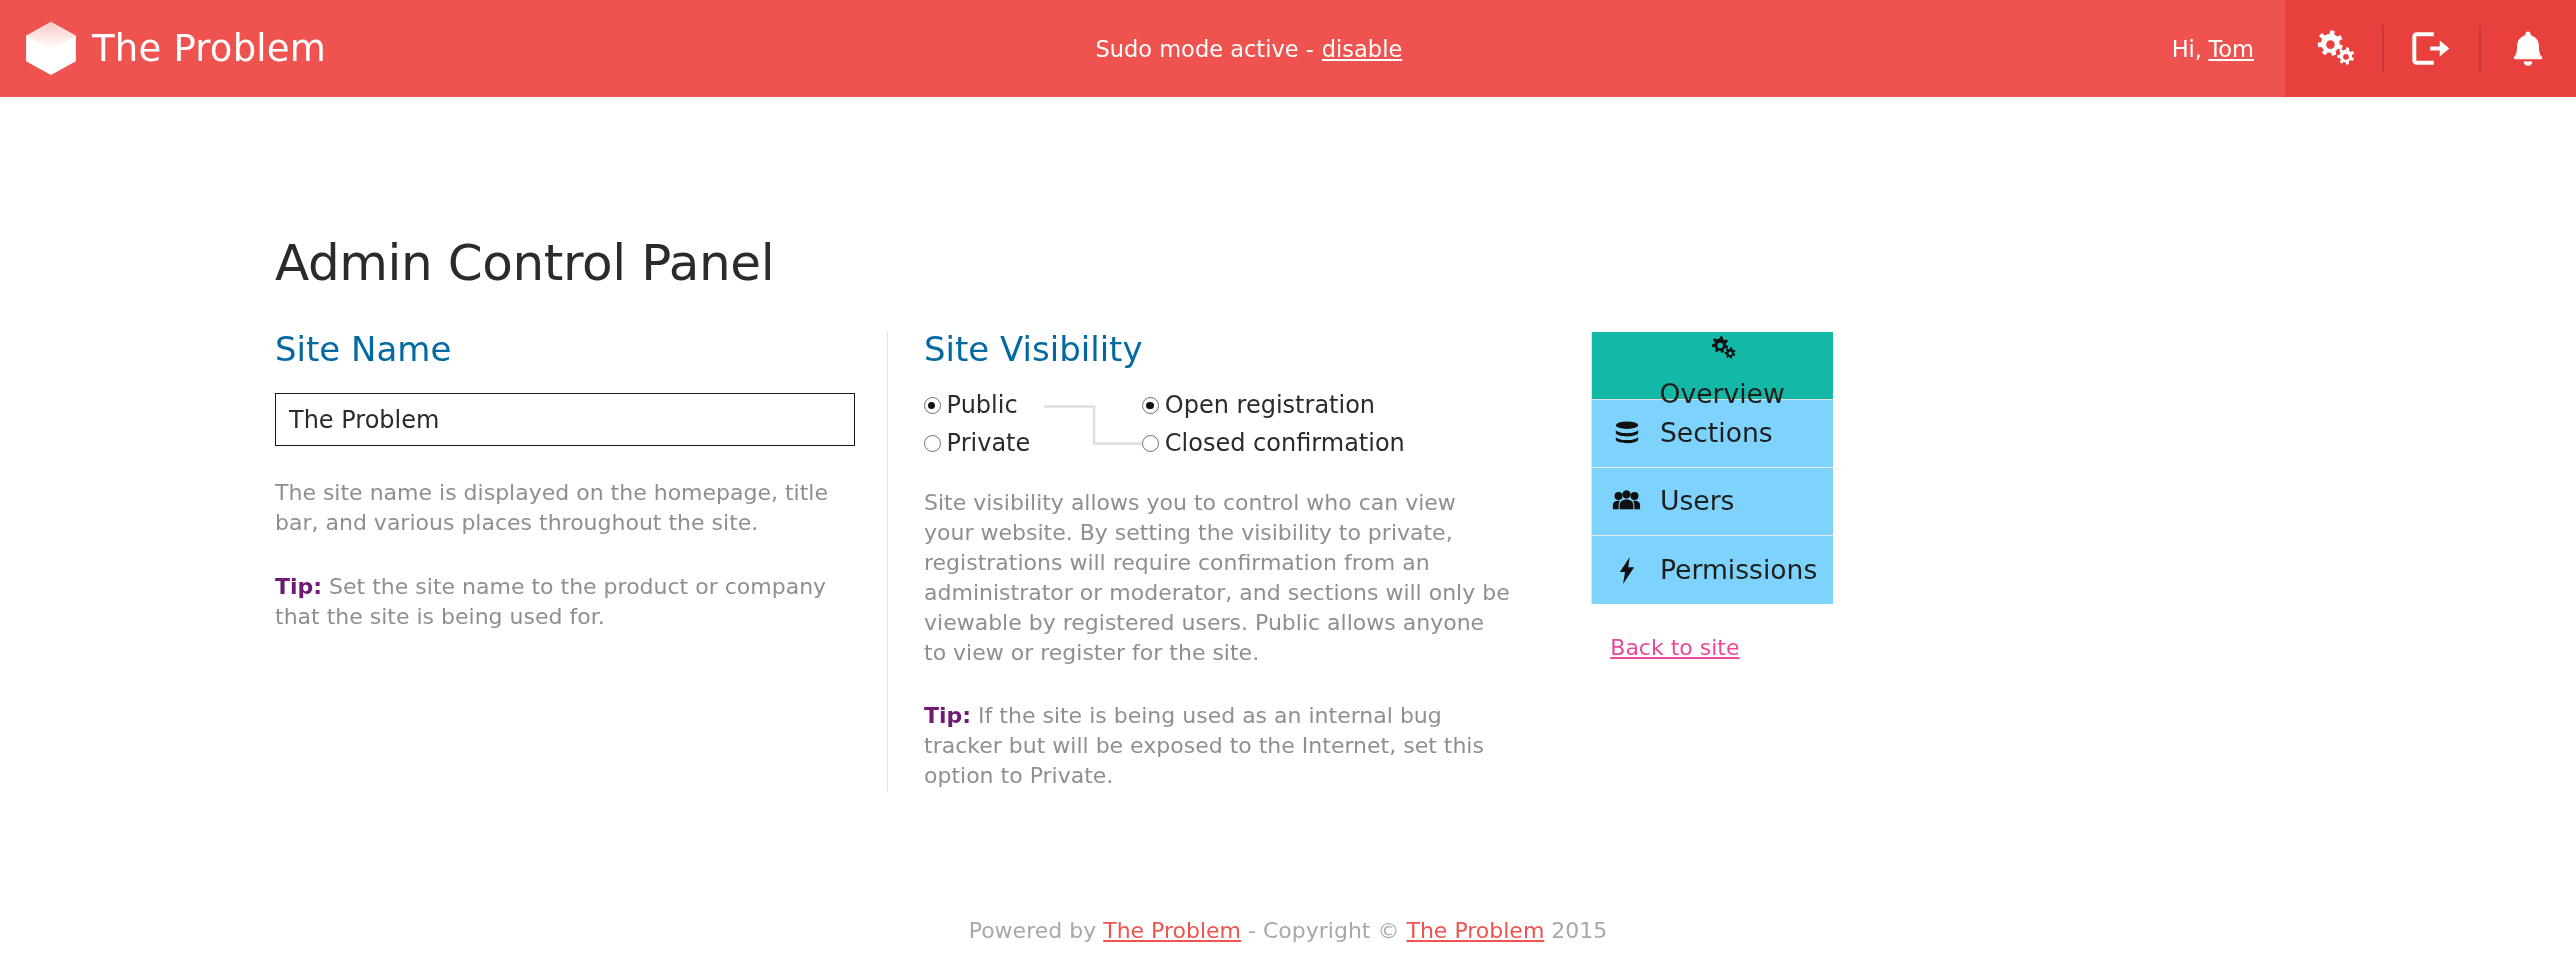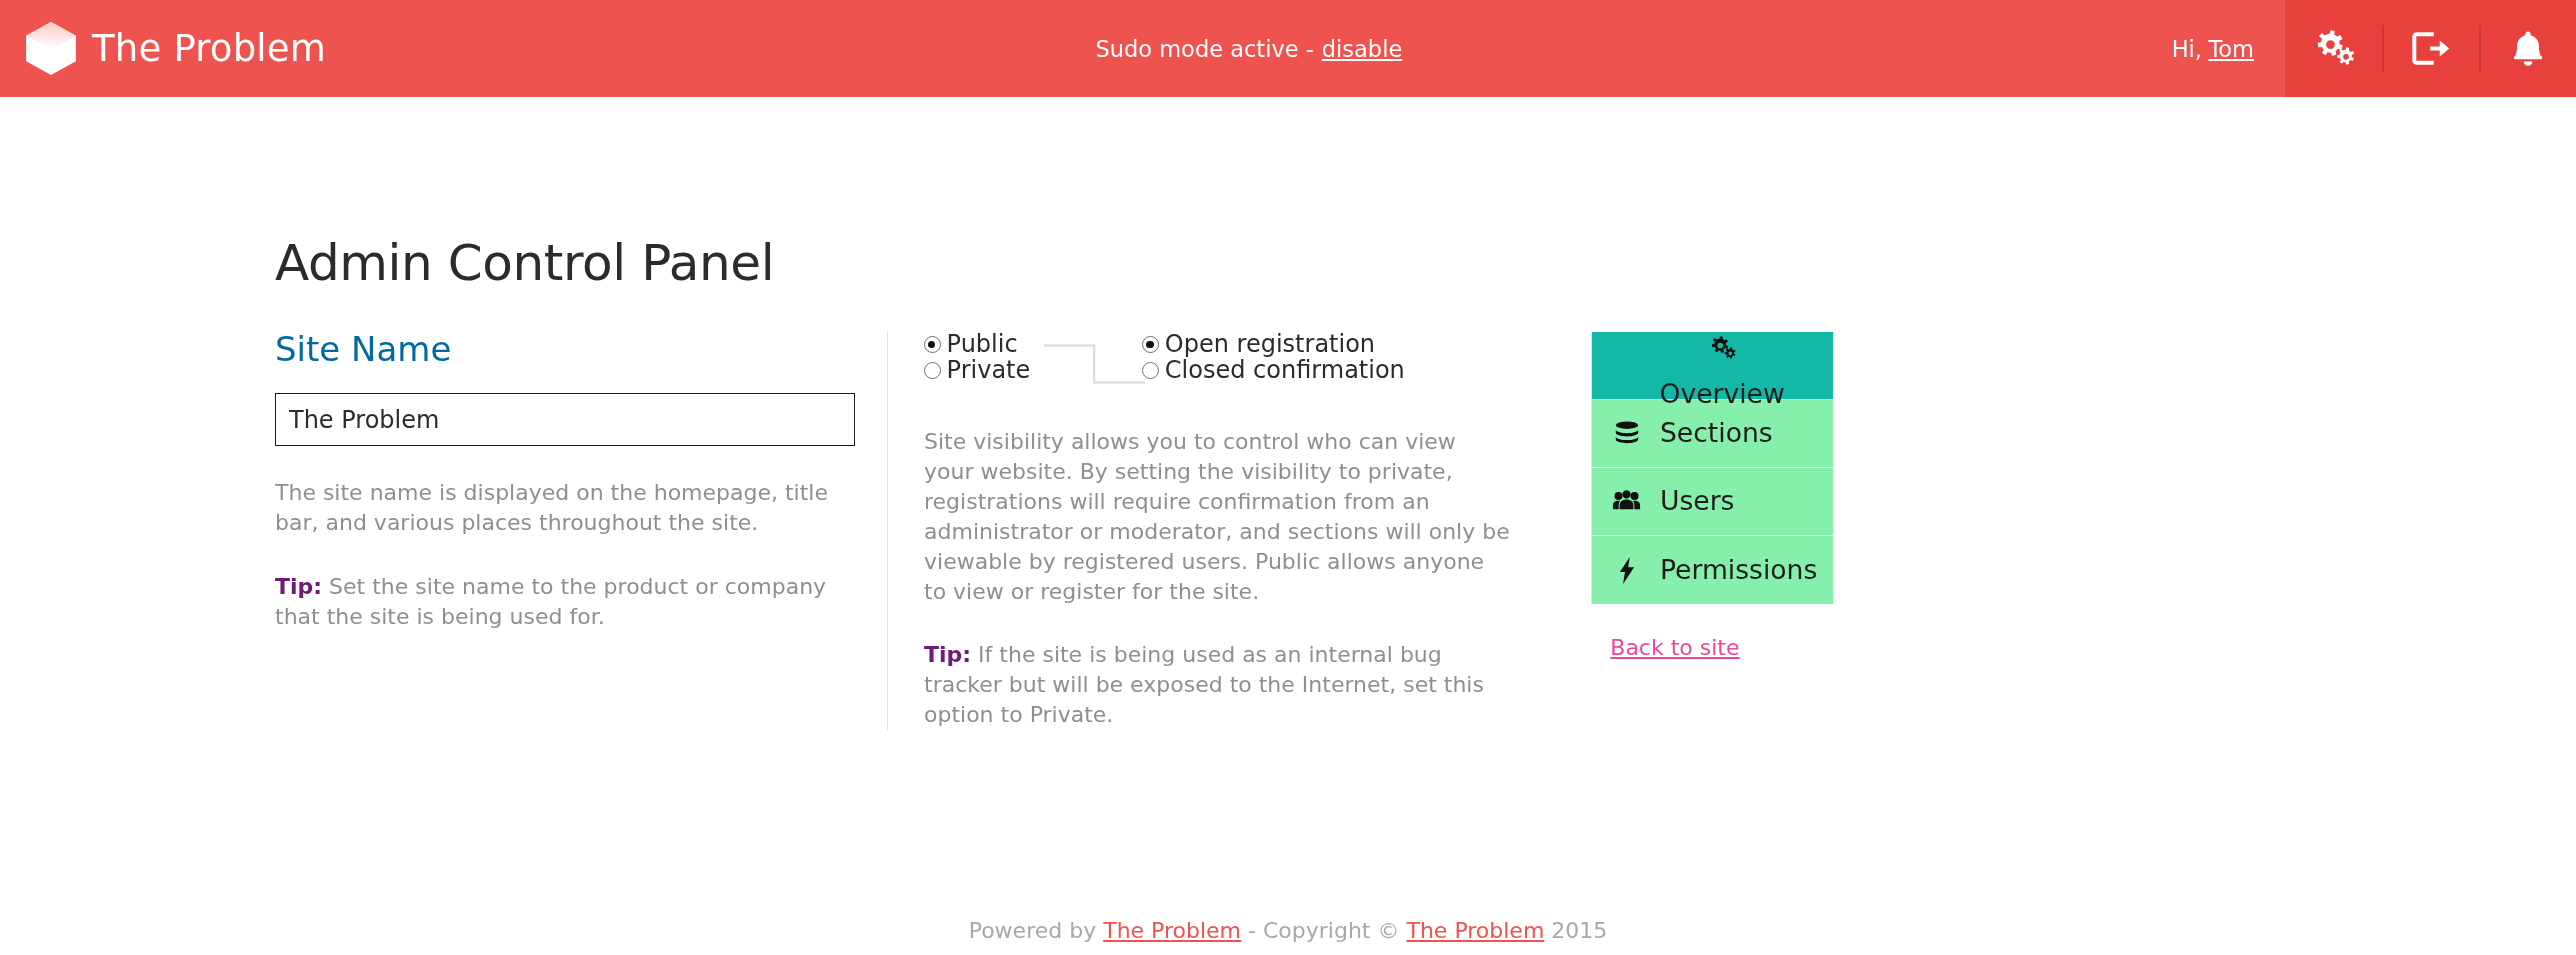--- a/index.html
+++ b/index.html
@@ -150,21 +150,21 @@
   .help.tip { margin-top: 34px; }
   .help b { color: #701a75; font-weight: 700; }
 
   
   .radio-area {
     position: relative;
     display: flex;
     align-items: flex-start;
     height: 63px;
   }
-  .radio-col { display: flex; flex-direction: column; gap: 0; }
+  .radio-col { display: flex; flex-direction: column; gap: 12px; }
   .radio-col.second { margin-left: 112px; }
   .radio-row {
     display: flex;
     align-items: center;
     gap: 5.6px;
     cursor: pointer;
     white-space: nowrap;
   }
   .radio-dot {
     width: 17px; height: 17px;
@@ -202,21 +202,21 @@
     width: 242px;
   }
   .nav-item {
     display: flex;
     align-items: center;
     gap: 17.7px;
     height: 68px;
     padding-left: 19.3px;
     border-bottom: 1.6px solid #e8e8e8;
     cursor: pointer;
-    background: #86efac;
+    background: #7dd3fc;
   }
   .nav-item:last-of-type { border-bottom: none; }
   .nav-item.active { background: #14b8a6; border-bottom-color: #dcdcdc; flex-direction: column; }
   .nav-icon {
     width: 31px;
     display: flex;
     align-items: center;
     justify-content: center;
     flex: 0 0 31px;
   }
@@ -328,20 +328,21 @@
 
       <p class="help">The site name is displayed on the homepage, title bar, and various places throughout the site.</p>
 
       <p class="help tip">
         <b>Tip:</b>
         <span>Set the site name to the product or company that the site is being used for.</span>
       </p>
     </div>
 
     <div class="col-mid">
+      <h2 class="section-title">Site Visibility</h2>
 
       <div class="radio-area">
 
         <div class="radio-col">
           <label class="radio-row">
             <span class="radio-dot checked"></span>
             <span class="radio-label">Public</span>
           </label>
           <label class="radio-row">
             <span class="radio-dot"></span>

